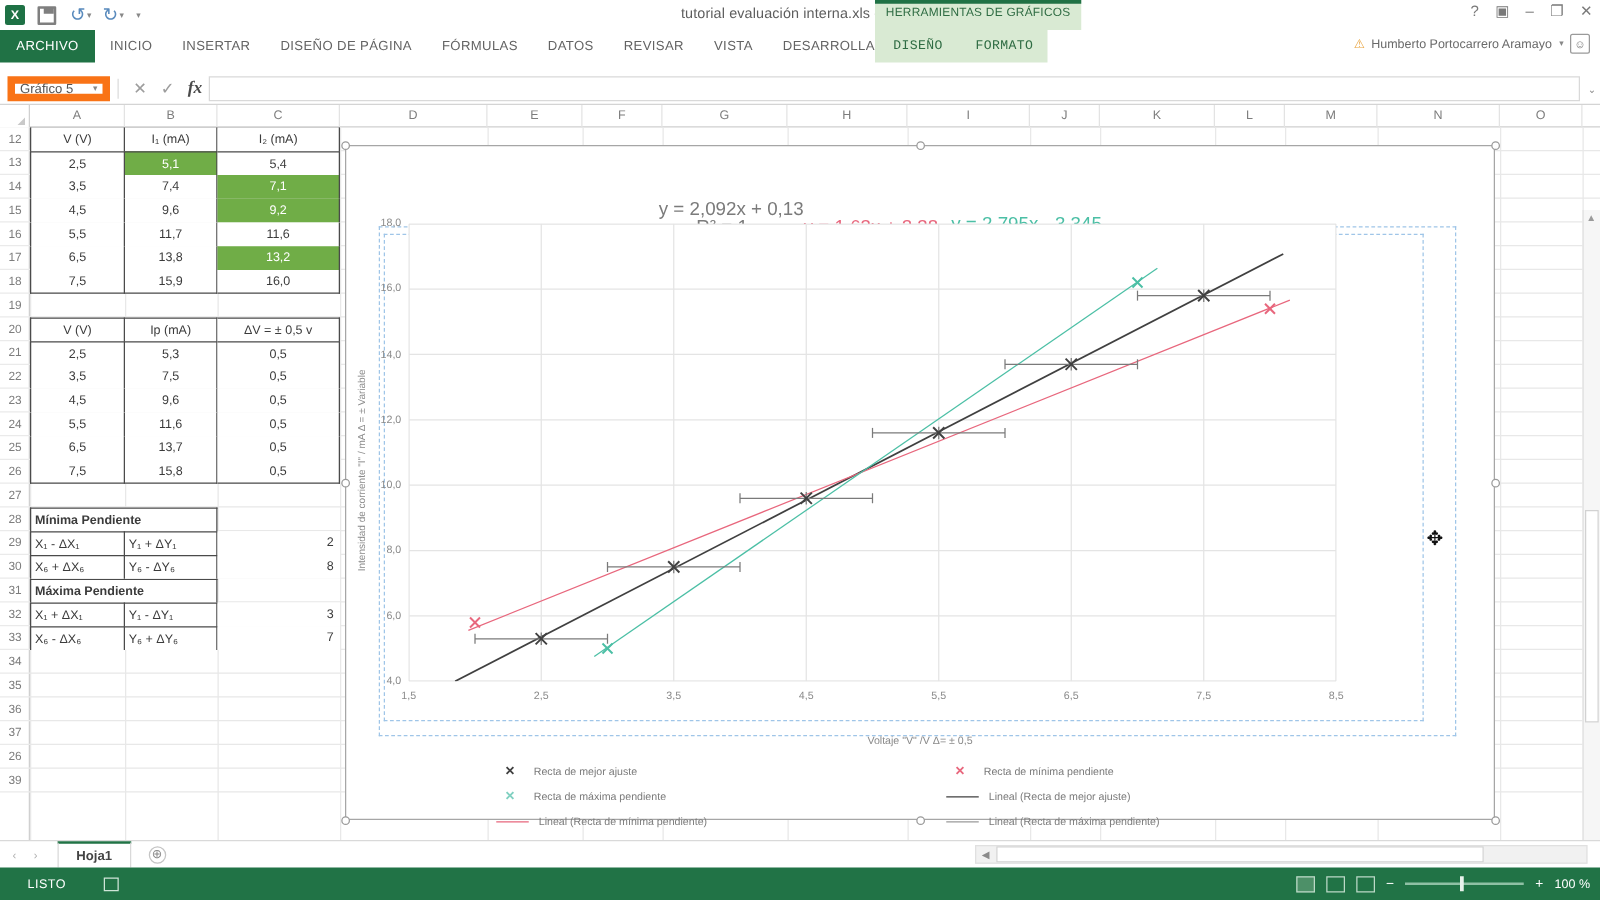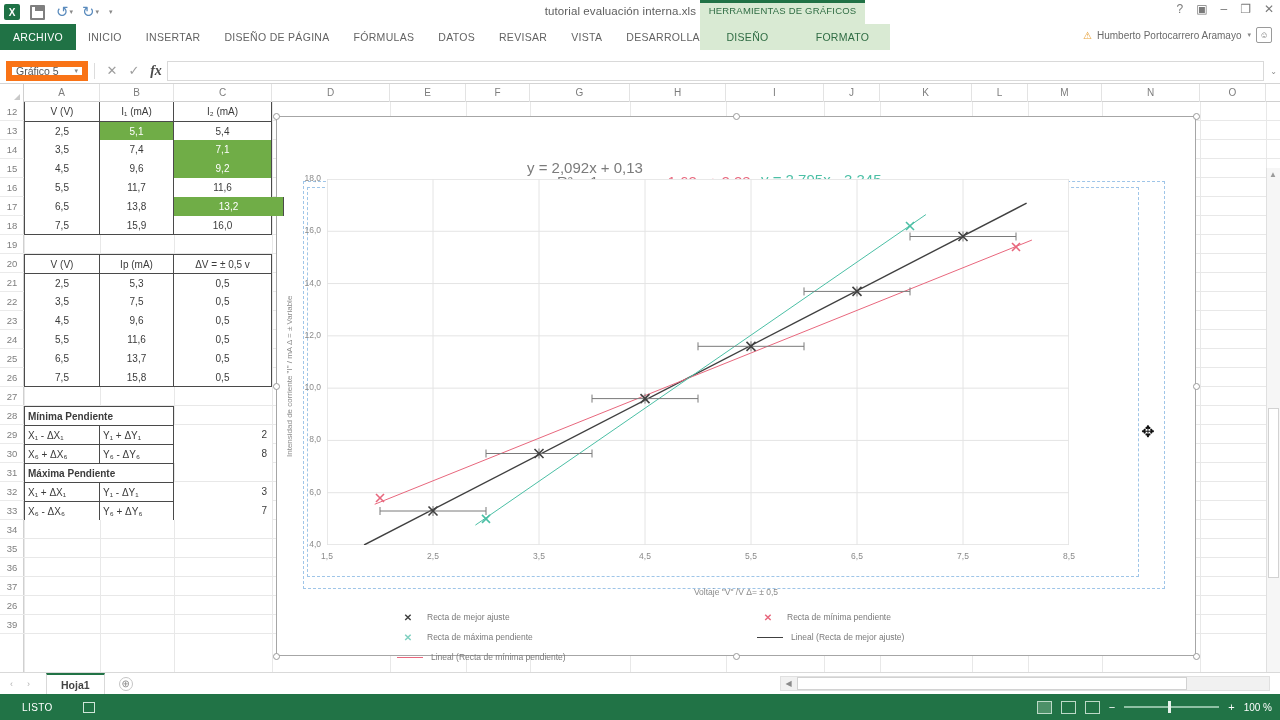--- a/index.html
+++ b/index.html
@@ -55,21 +55,21 @@
     background:#ffffff; display:flex; align-items:center;
   }
   .rb-tab {
     font-size:10.5px; color:#636363; padding:0 12px; line-height:26px;
     letter-spacing:.3px; white-space:nowrap;
   }
   .rb-tab.archivo {
     background:#207245; color:#ffffff; height:26px; padding:0 13px;
   }
   .rb-tab.ctx { color:#2f6c43; }
-  #ctx-tabs{position:absolute;left:700px;top:24px;width:190px;height:26px;background:#d9ead3;display:flex;}
+  #ctx-tabs{position:absolute;left:700px;top:24px;width:138px;height:26px;background:#d9ead3;display:flex;font-family:Liberation Mono, monospace;}
   #ctx-tabs .rb-tab{flex:1;text-align:center;padding:0;}
   #user-area {
     position:absolute; right:8px; top:27px; display:flex; align-items:center;
     gap:5px; font-size:10px; color:#6a6a6a;
   }
   .warn-tri { color:#e8a33d; font-size:10px; }
   .acct-box{width:16px;height:16px;border:1px solid #9a9a9a;border-radius:2px;
     display:flex;align-items:center;justify-content:center;font-size:9px;color:#7a7a7a;}
   
   #formula-row {
@@ -512,20 +512,24 @@
             <span>Recta de máxima pendiente</span>
           </div>
           <div class="lg-item">
             <span class="lg-line" style="border-top-color: rgb(64, 64, 64);"></span>
             <span>Lineal (Recta de mejor ajuste)</span>
           </div>
           <div class="lg-item">
             <span class="lg-line" style="border-top-color: rgb(232, 103, 125);"></span>
             <span>Lineal (Recta de mínima pendiente)</span>
           </div>
+          <div class="lg-item">
+            <span class="lg-line" style="border-top-color: rgb(154, 154, 154);"></span>
+            <span>Lineal (Recta de máxima pendiente)</span>
+          </div>
         </div>
     </div>
     <div class="sel-handle" style="left:-4px;top:-4px;"></div>
     <div class="sel-handle" style="left:456px;top:-4px;"></div>
     <div class="sel-handle" style="left:916px;top:-4px;"></div>
     <div class="sel-handle" style="left:-4px;top:266px;"></div>
     <div class="sel-handle" style="left:916px;top:266px;"></div>
     <div class="sel-handle" style="left:-4px;top:536px;"></div>
     <div class="sel-handle" style="left:456px;top:536px;"></div>
     <div class="sel-handle" style="left:916px;top:536px;"></div>
@@ -547,21 +551,21 @@
     <div class="dcell bd-r" style="left: 100px; width: 74px; top: 56px; height: 19px;">7,4</div>
     <div class="dcell bd-r hl-green" style="left: 174px; width: 98px; top: 56px; height: 19px;">7,1</div>
     <div class="dcell bd-l bd-r" style="left: 24px; width: 76px; top: 75px; height: 19px;">4,5</div>
     <div class="dcell bd-r" style="left: 100px; width: 74px; top: 75px; height: 19px;">9,6</div>
     <div class="dcell bd-r hl-green" style="left: 174px; width: 98px; top: 75px; height: 19px;">9,2</div>
     <div class="dcell bd-l bd-r" style="left: 24px; width: 76px; top: 94px; height: 19px;">5,5</div>
     <div class="dcell bd-r" style="left: 100px; width: 74px; top: 94px; height: 19px;">11,7</div>
     <div class="dcell bd-r" style="left: 174px; width: 98px; top: 94px; height: 19px;">11,6</div>
     <div class="dcell bd-l bd-r" style="left: 24px; width: 76px; top: 113px; height: 19px;">6,5</div>
     <div class="dcell bd-r" style="left: 100px; width: 74px; top: 113px; height: 19px;">13,8</div>
-    <div class="dcell bd-r hl-green" style="left: 174px; width: 110px; top: 113px; height: 19px;">13,2</div>
+    <div class="dcell bd-r hl-green" style="left: 174px; width: 98px; top: 113px; height: 19px;">13,2</div>
     <div class="dcell bd-l bd-r bd-b" style="left: 24px; width: 76px; top: 132px; height: 19px;">7,5</div>
     <div class="dcell bd-r bd-b" style="left: 100px; width: 74px; top: 132px; height: 19px;">15,9</div>
     <div class="dcell bd-r bd-b" style="left: 174px; width: 98px; top: 132px; height: 19px;">16,0</div>
     <div class="dcell bd-t bd-l bd-r" style="left: 24px; width: 76px; top: 170px; height: 19px;">V (V)</div>
     <div class="dcell bd-t bd-r" style="left: 100px; width: 74px; top: 170px; height: 19px;">Ip (mA)</div>
     <div class="dcell bd-t bd-r" style="left: 174px; width: 98px; top: 170px; height: 19px;">ΔV = ± 0,5 v</div>
     <div class="dcell bd-t bd-l bd-r" style="left: 24px; width: 76px; top: 189px; height: 19px;">2,5</div>
     <div class="dcell bd-t bd-r" style="left: 100px; width: 74px; top: 189px; height: 19px;">5,3</div>
     <div class="dcell bd-t bd-r" style="left: 174px; width: 98px; top: 189px; height: 19px;">0,5</div>
     <div class="dcell bd-l bd-r" style="left: 24px; width: 76px; top: 208px; height: 19px;">3,5</div>

